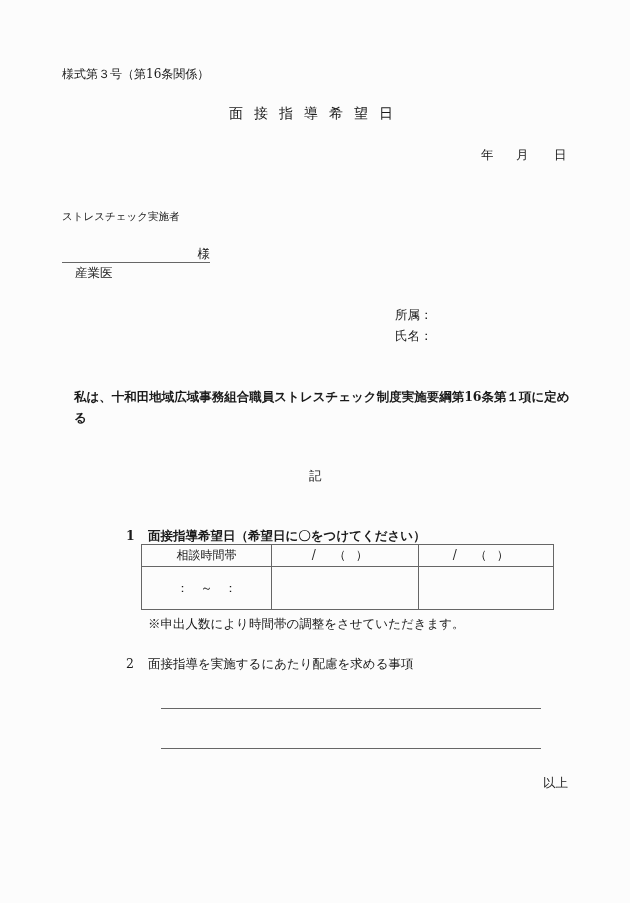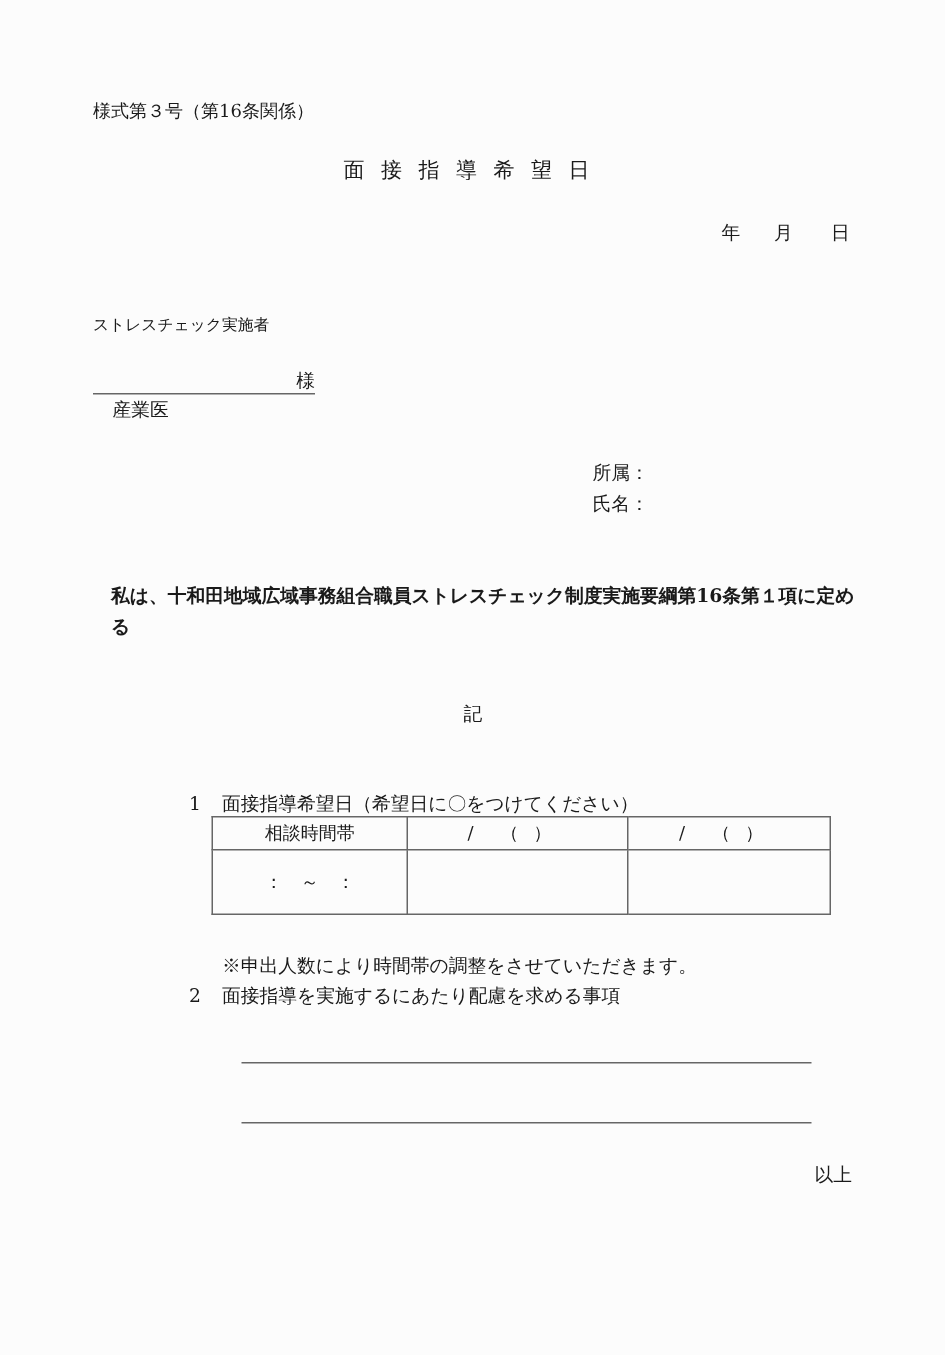--- a/index.html
+++ b/index.html
@@ -45,21 +45,21 @@
 
     .body-text {
       left: 62px; top: 386px; width: 510px;
       font-size: 12.5px; line-height: 21px; white-space: normal;
     }
     .body-text p { margin: 0; }
     .body-text .indent { padding-left: 12px; font-weight: bold; }
 
     .ki { left: 309px; top: 468px; font-size: 12.5px; }
 
-    .section-1 { left: 126px; top: 528px; font-size: 12.5px; }
+    .section-1 { left: 126px; top: 528px; font-size: 12.5px; font-weight: bold; }
     .section-num { display: inline-block; width: 22px; }
 
     .schedule-table {
       position: absolute; left: 141px; top: 544px;
       width: 413px; height: 65px;
       border-collapse: collapse;
       font-size: 12px;
     }
     .schedule-table td {
       border: 1.3px solid #666;
@@ -69,21 +69,21 @@
     .schedule-table tr.head td { height: 21px; }
     .schedule-table tr.body td { height: 42px; }
     .col-a { width: 115px; }
     .col-b { width: 130px; }
     .col-c { width: 120px; }
     .time-cell span { display: inline-block; margin: 0 6px; }
     .date-cell span { display: inline-block; }
     .date-cell .slash { margin-right: 18px; }
     .date-cell .paren { letter-spacing: 10px; }
 
-    .note { left: 148px; top: 636px; font-size: 12.5px; }
+    .note { left: 148px; top: 616px; font-size: 12.5px; }
 
     .section-2 { left: 126px; top: 656px; font-size: 12.5px; }
 
     .blank-line {
       position: absolute; left: 161px; width: 380px; height: 0;
       border-top: 1.3px solid #666;
     }
     .blank-line-1 { top: 708px; }
     .blank-line-2 { top: 748px; }
 

